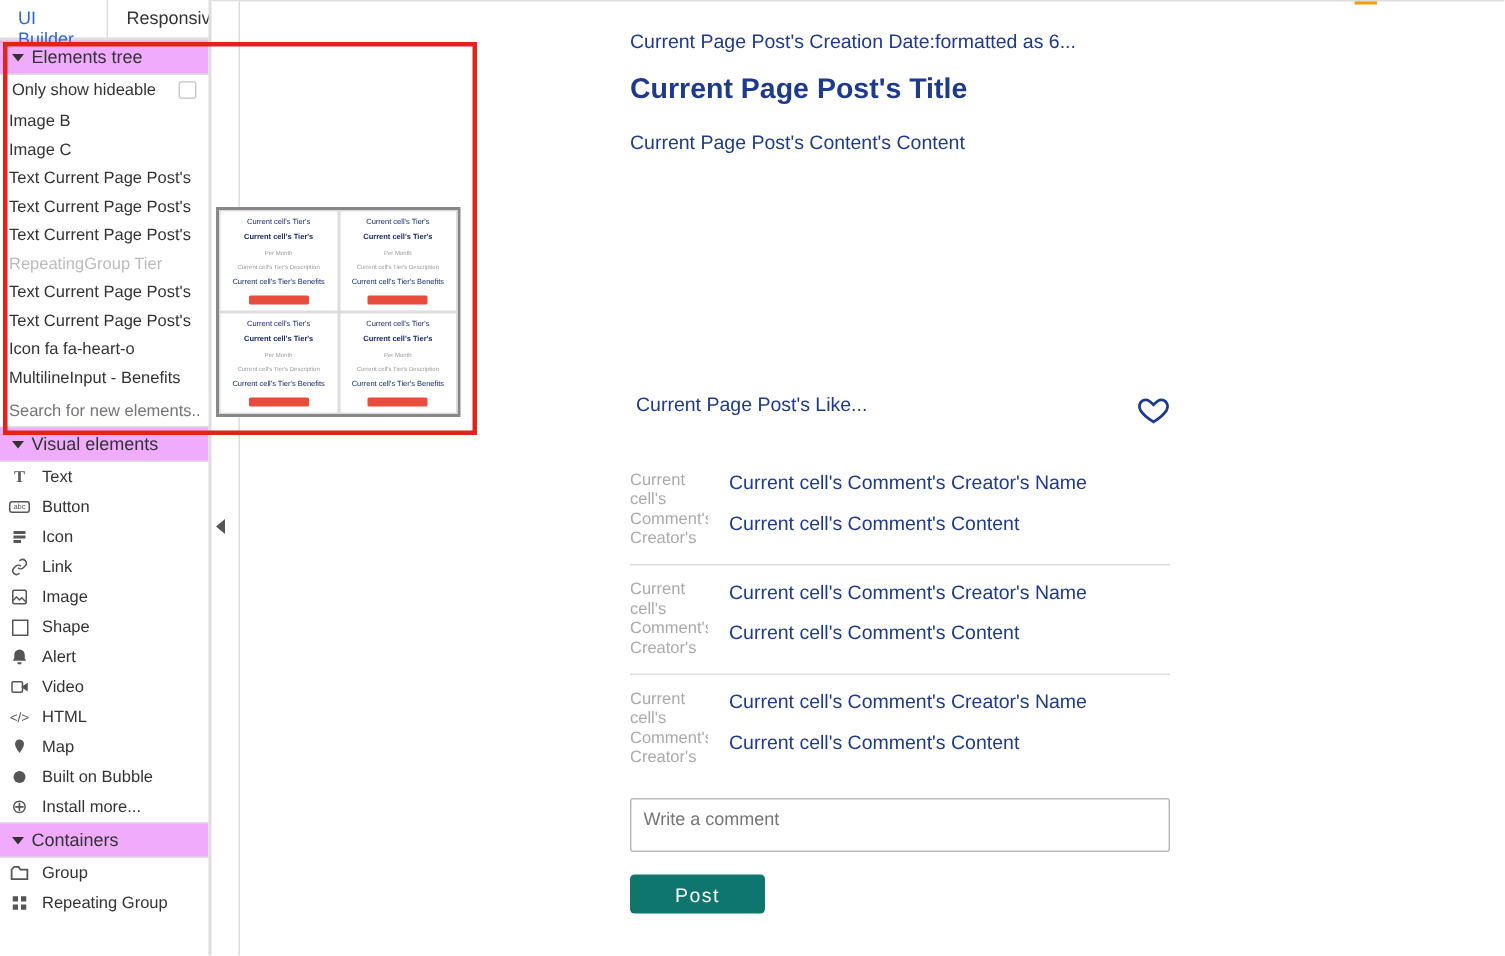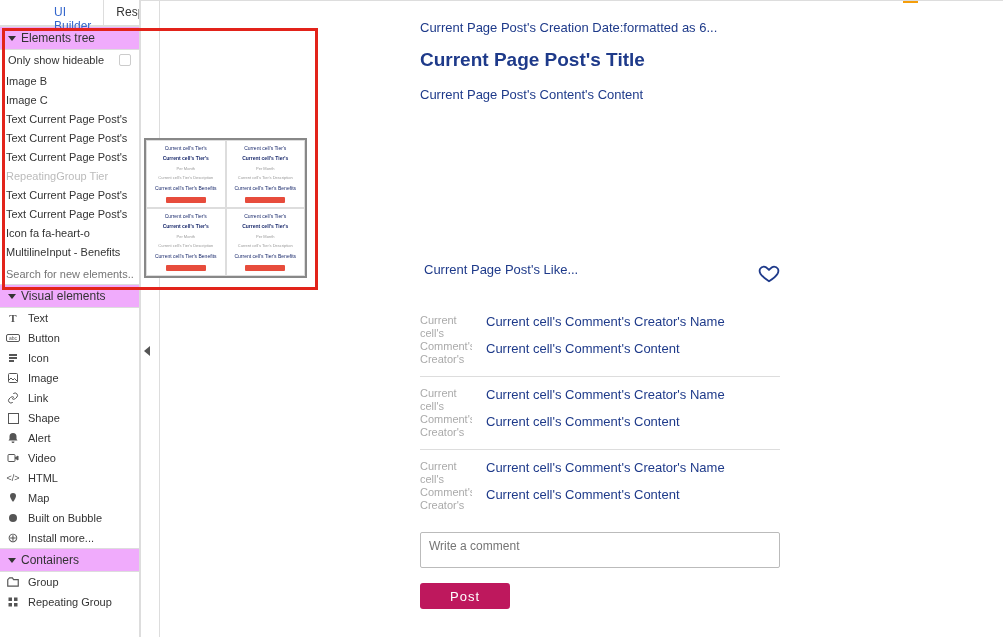--- a/index.html
+++ b/index.html
@@ -1,20 +1,20 @@
 <!DOCTYPE html>
 <html><head>
 <meta charset="utf-8">
 <style>
 * { box-sizing: border-box; margin: 0; padding: 0; }
 body { font-family: Arial, Helvetica, sans-serif; font-size: 12px; background: #fff; color: #333; width: 1003px; height: 637px; overflow: hidden; position: relative; }
 
 .top-orange { position: absolute; top: 0; right: 85px; width: 15px; height: 3px; background: #f59e0b; }
 
-.tabs { display: flex; border-bottom: 1px solid #ddd; height: 26px; width: 160px; padding-left: 42px; }
+.tabs { display: flex; border-bottom: 1px solid #ddd; height: 26px; width: 160px; }
 .tab { padding: 5px 12px; font-size: 12px; cursor: pointer; border-right: 1px solid #ddd; }
 .tab.active { color: #3366cc; }
 
 .left-panel { position: absolute; left: 0; top: 0; width: 140px; height: 637px; border-right: 1px solid #ddd; background: #fff; overflow: hidden; }
 .left-panel .section-header { background: #f0abfc; border-top: 1px solid #ddd; border-bottom: 1px solid #ddd; padding: 4px 8px; font-size: 12px; display: flex; align-items: center; }
 .arrow-down { display: inline-block; width: 0; height: 0; border-left: 4px solid transparent; border-right: 4px solid transparent; border-top: 5px solid #333; margin-right: 5px; }
 
 .tree-body { padding: 2px 0; }
 .tree-row { padding: 2px 6px; font-size: 11px; white-space: nowrap; overflow: hidden; text-overflow: ellipsis; color: #333; line-height: 15px; }
 .tree-row.dim { color: #bbb; }
@@ -52,21 +52,21 @@
 .heart svg { stroke: #1e3a8a; stroke-width: 2; fill: none; }
 
 .comment-block { display: flex; width: 360px; border-bottom: 1px solid #ddd; padding: 10px 0; gap: 14px; }
 .comment-block.last { border-bottom: none; }
 .avatar-col { width: 52px; font-size: 11px; color: #aaa; line-height: 13px; overflow: hidden; }
 .comment-col { flex: 1; }
 .c-name { color: #1e3a8a; font-size: 13px; margin-bottom: 12px; }
 .c-content { color: #1e3a8a; font-size: 13px; }
 
 .comment-input { width: 360px; height: 36px; border: 1px solid #bbb; border-radius: 2px; padding: 6px 8px; font-size: 12px; color: #999; margin-top: 10px; resize: none; font-family: inherit; }
-.post-btn { width: 90px; height: 26px; background: #be185d; color: #fff; border: none; border-radius: 3px; font-size: 13px; margin-top: 12px; letter-spacing: 1px; cursor: pointer; }
+.post-btn { width: 90px; height: 26px; background: #0f766e; color: #fff; border: none; border-radius: 3px; font-size: 13px; margin-top: 12px; letter-spacing: 1px; cursor: pointer; }
 
 
 .ic-text { font-family: Georgia, serif; font-weight: bold; font-size: 11px; }
 .ic-btn { border: 1px solid #555; border-radius: 2px; width: 14px; height: 8px; font-size: 5px; text-align: center; line-height: 7px; }
 .ic-shape { width: 11px; height: 11px; border: 1px solid #555; }
 .ic-plus { font-size: 13px; line-height: 10px; }
 </style>
 </head>
 <body>
 
@@ -121,33 +121,33 @@
         <span class="ve-icon">
           <svg width="12" height="12" viewBox="0 0 24 24" fill="#555">
             <path d="M4 4h16v4H4zM4 10h16v4H4zM4 16h10v4H4z"></path>
           </svg>
         </span>
         <span>Icon</span>
       </div>
       <div class="ve-row">
         <span class="ve-icon">
           <svg width="12" height="12" viewBox="0 0 24 24" fill="none" stroke="#555" stroke-width="2">
+            <path d="M10 13a5 5 0 007 0l3-3a5 5 0 00-7-7l-1 1M14 11a5 5 0 00-7 0l-3 3a5 5 0 007 7l1-1"></path>
+          </svg>
+        </span>
+        <span>Link</span>
+      </div>
+      <div class="ve-row">
+        <span class="ve-icon">
+          <svg width="12" height="12" viewBox="0 0 24 24" fill="none" stroke="#555" stroke-width="2">
             <rect x="3" y="3" width="18" height="18" rx="2"></rect>
             <path d="M3 17l5-5 4 4 3-3 6 6"></path>
           </svg>
         </span>
         <span>Image</span>
-      </div>
-      <div class="ve-row">
-        <span class="ve-icon">
-          <svg width="12" height="12" viewBox="0 0 24 24" fill="none" stroke="#555" stroke-width="2">
-            <path d="M10 13a5 5 0 007 0l3-3a5 5 0 00-7-7l-1 1M14 11a5 5 0 00-7 0l-3 3a5 5 0 007 7l1-1"></path>
-          </svg>
-        </span>
-        <span>Link</span>
       </div>
       <div class="ve-row">
         <span class="ve-icon">
           <span class="ic-shape"></span>
         </span>
         <span>Shape</span>
       </div>
       <div class="ve-row">
         <span class="ve-icon">
           <svg width="12" height="12" viewBox="0 0 24 24" fill="#555">

